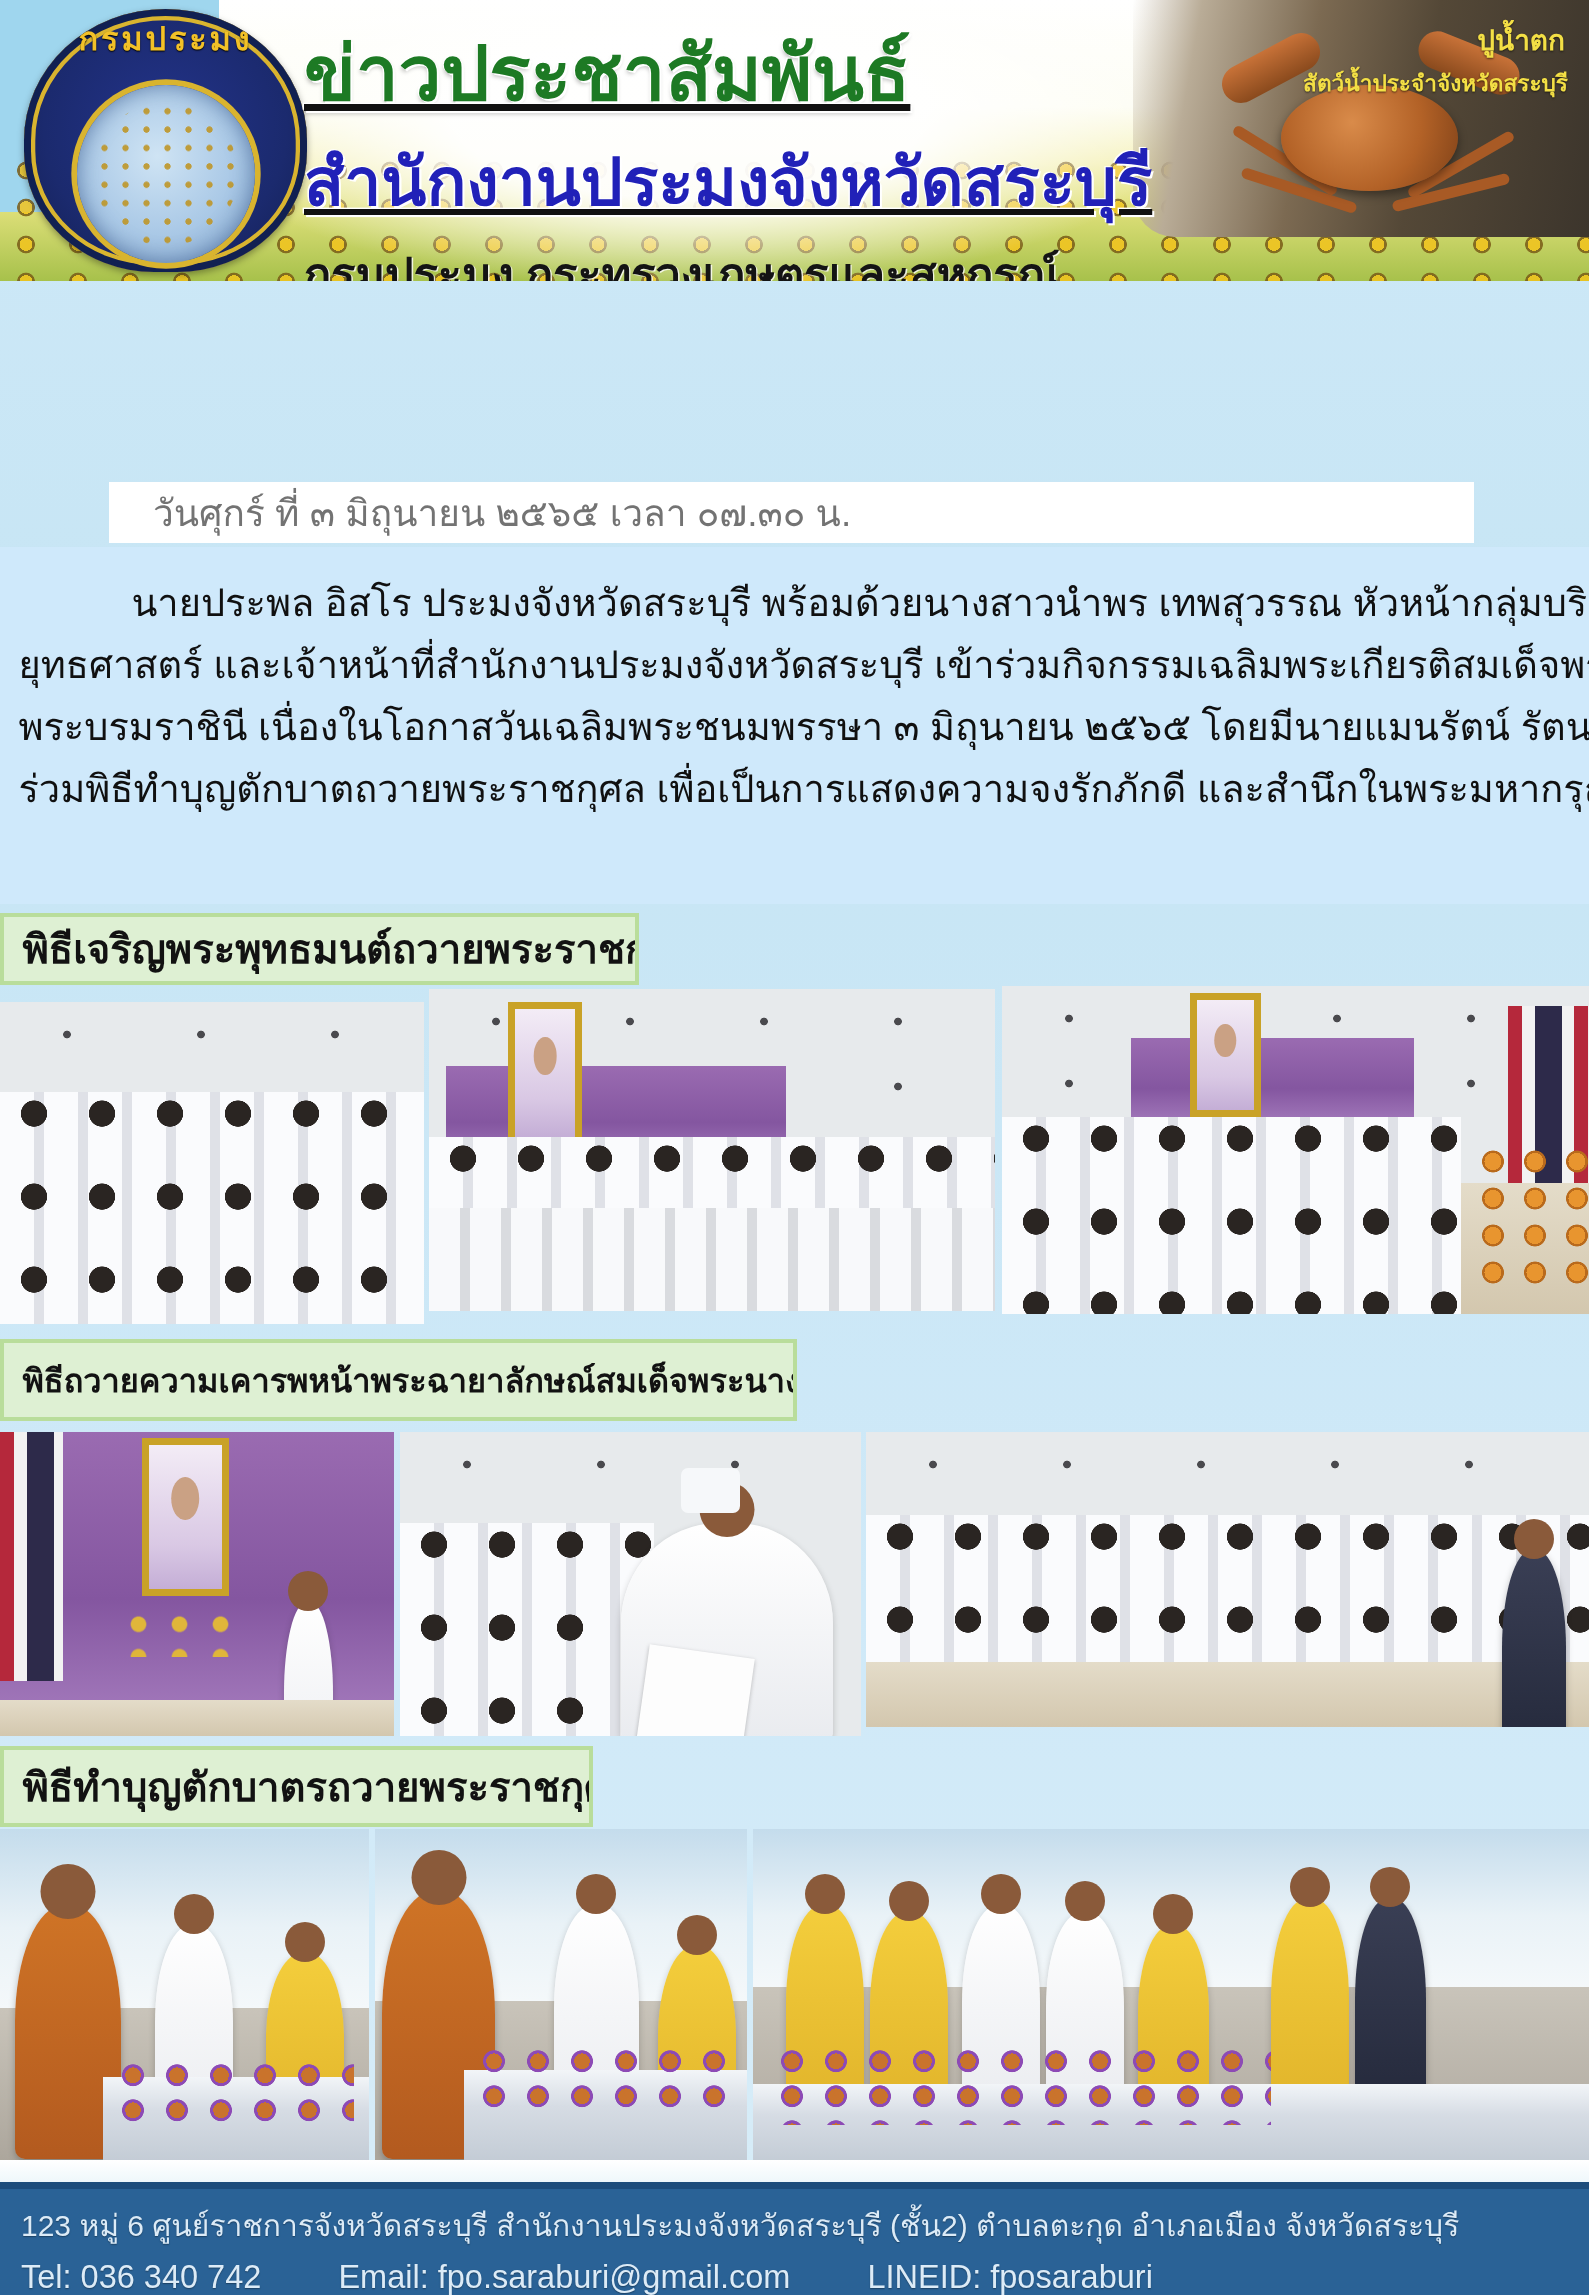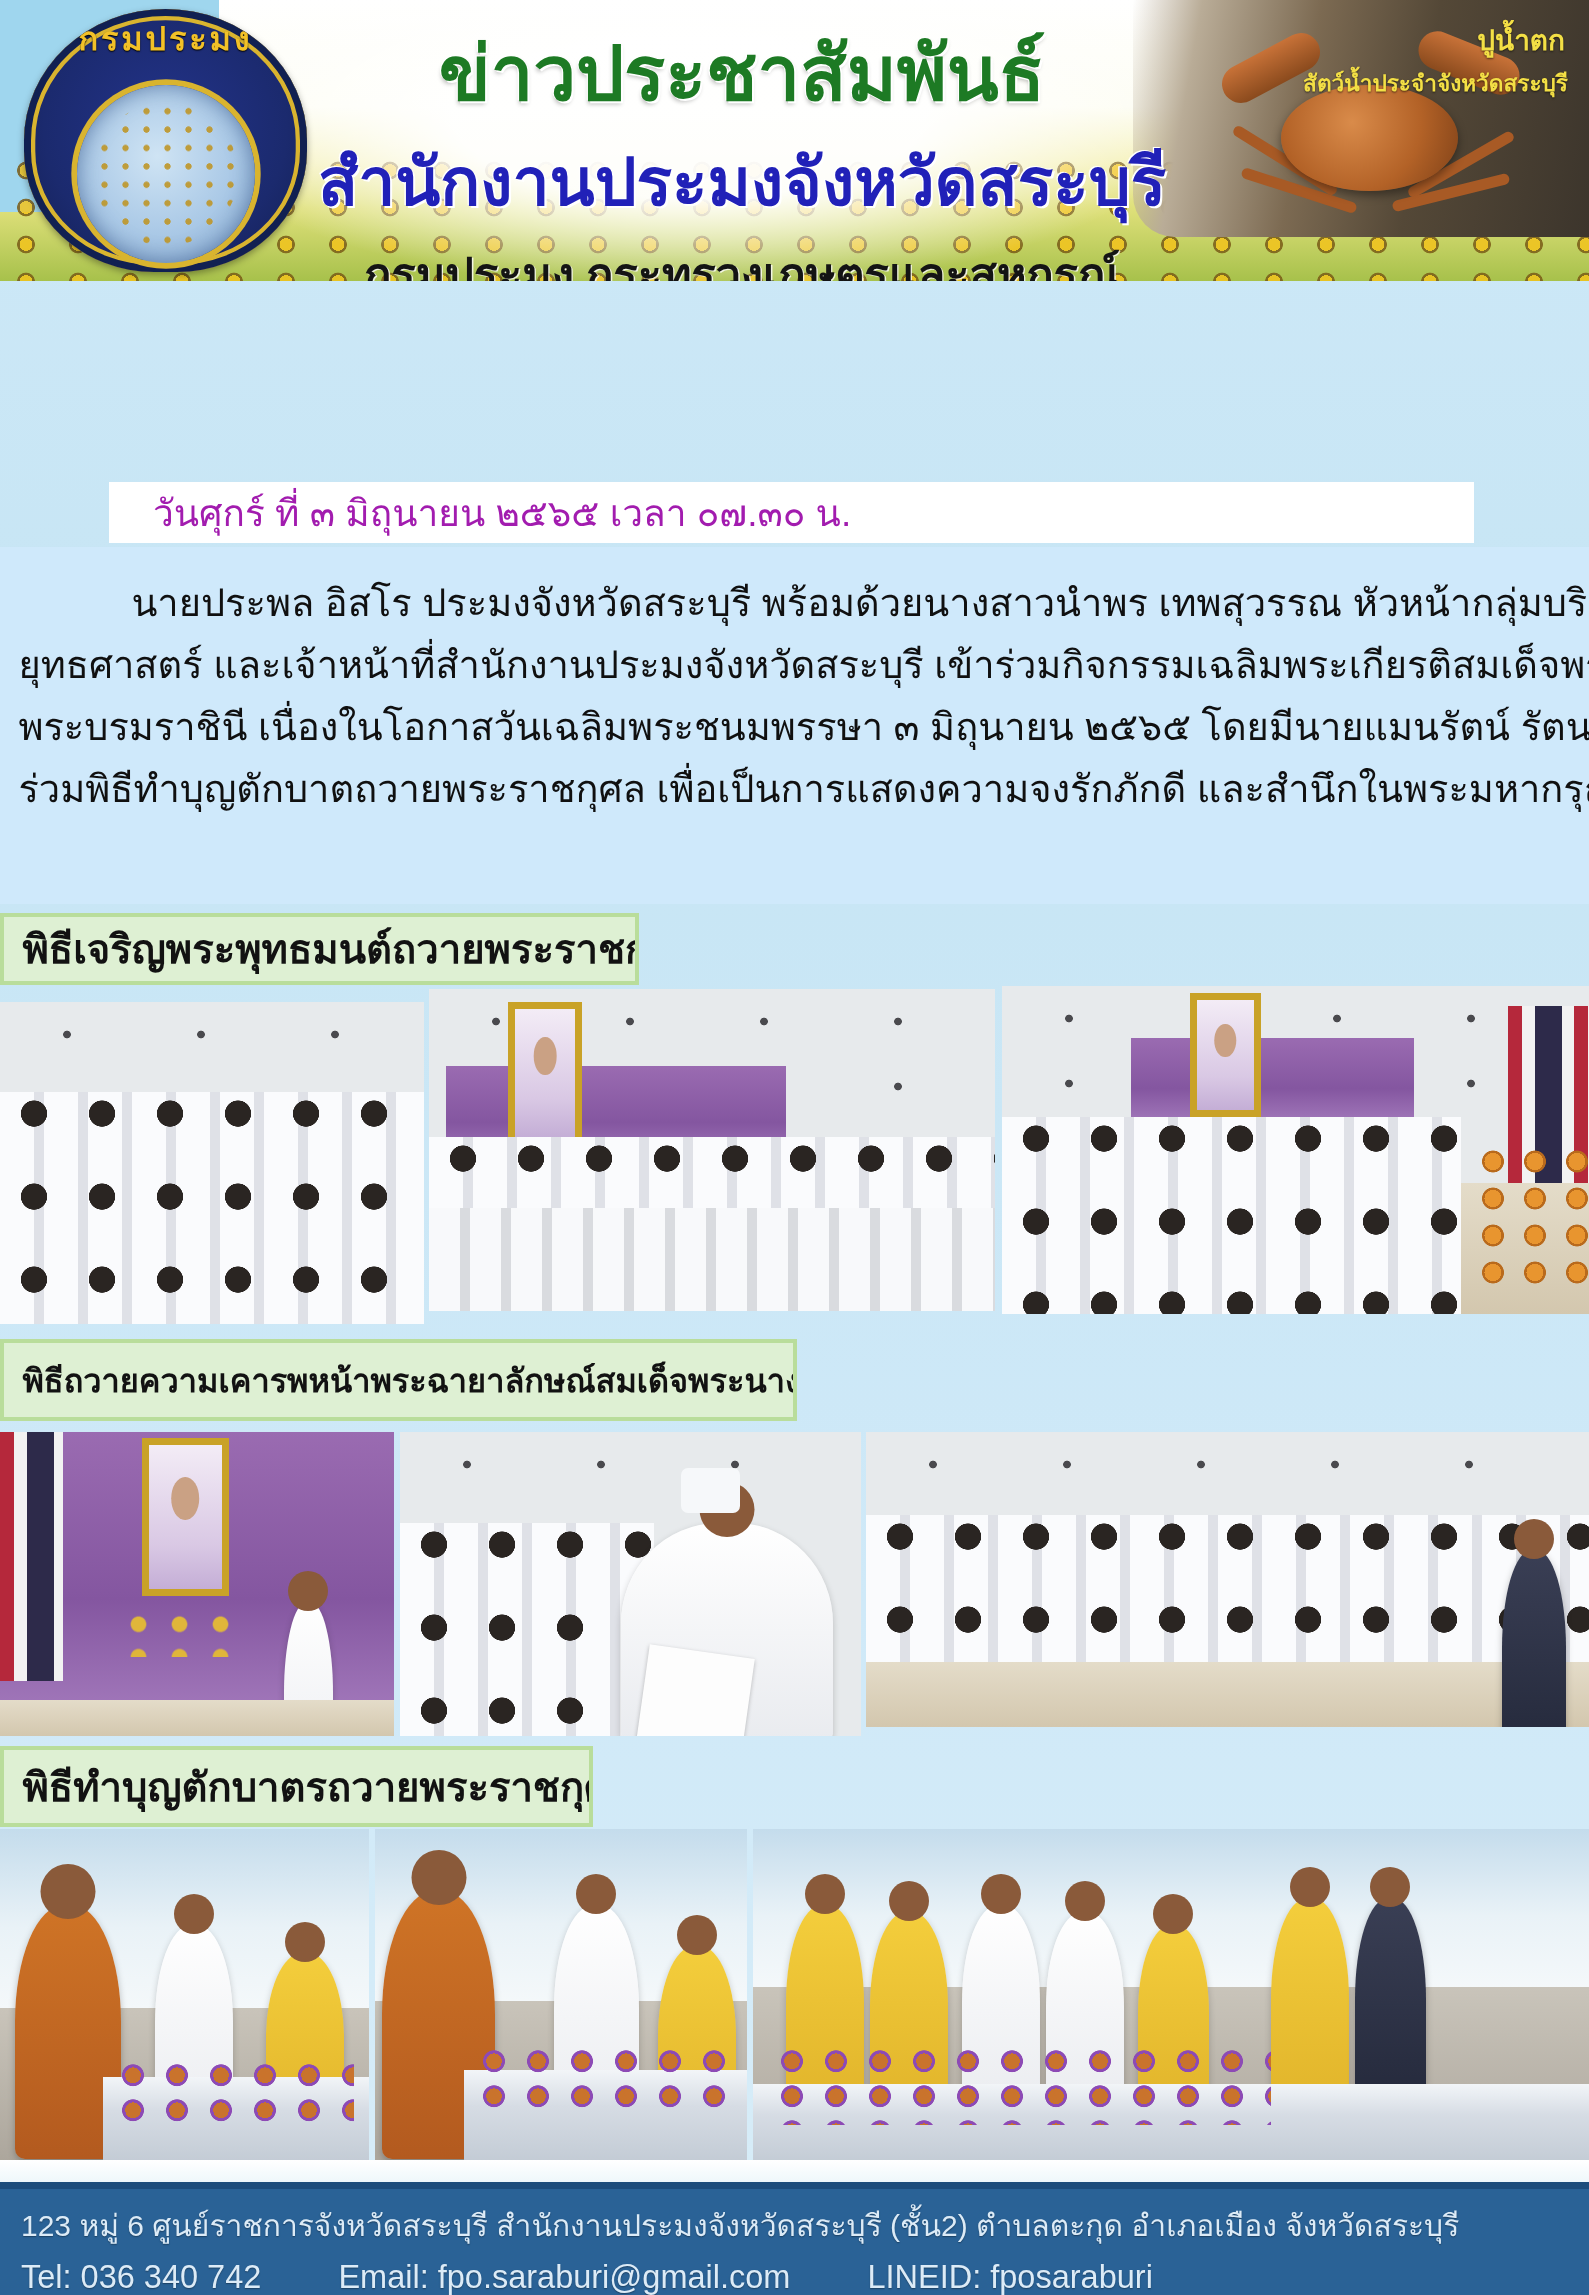--- a/index.html
+++ b/index.html
@@ -11,21 +11,21 @@
   }
   
   .header{position:absolute;left:0;top:0;width:1589px;height:281px;overflow:hidden;
     background:linear-gradient(180deg,#ffffff 0%,#fdfdf2 38%,#f4f0b4 58%,#dfe07a 74%,#a7c14b 100%);}
   .sky-corner{position:absolute;left:0;top:0;width:219px;height:212px;background:#9fd6ee;}
   .flowers{position:absolute;left:0;bottom:0;width:100%;height:46%;opacity:.85;
     background-image:radial-gradient(circle 7.8px at 50% 50%, #f2c31c 0 6.4px, #7a5c16 6.4px 8.5px, transparent 9.2px);
     background-size:52px 37px;}
   .header-fade{position:absolute;left:212px;top:0;width:954px;height:100%;
     background:radial-gradient(ellipse at 50% 42%, rgba(255,255,255,.95) 35%, rgba(255,255,255,0) 75%);}
-  .titles{position:absolute;left:304px;top:12.7px;width:876px;text-align:center;}
+  .titles{position:absolute;left:304px;top:12.7px;width:876px;text-align:left;text-decoration:underline;}
   .title-main{font-size:76px;font-weight:bold;color:#1d7a24;white-space:nowrap;
     text-shadow:2.1px 2.1px 0 #ffffff,-1.4px -1.4px 0 #ffffff,0 2.8px 4.2px rgba(0,0,0,.25);}
   .title-sub{font-size:66px;font-weight:bold;color:#2121b8;white-space:nowrap;margin-top:-4.2px;
     text-shadow:2.1px 2.1px 0 #ffffff,-1.4px -1.4px 0 #ffffff;}
   .title-dept{font-size:45px;font-weight:bold;color:#141414;white-space:nowrap;margin-top:4.2px;
     text-shadow:1.4px 1.4px 0 rgba(255,255,255,.8);}
   
   .seal{position:absolute;left:24px;top:8.5px;width:283px;height:263px;border-radius:50% 50% 46% 46%;
     background:radial-gradient(circle at 50% 45%, #23338a 0%, #1b2a6e 60%, #121d4e 100%);
     box-shadow:inset 0 0 0 7px #112052, inset 0 0 0 11.3px #d9b42f, 0 2.8px 7px rgba(0,0,0,.35);overflow:hidden;}
@@ -57,21 +57,21 @@
   .crab-cap2{position:absolute;right:21px;top:65px;font-size:22.6px;font-weight:bold;color:#f3df45;
     text-shadow:0 1.4px 2.1px rgba(0,0,0,.6);white-space:nowrap;}
   
   .headline{position:absolute;left:0;top:281px;width:1589px;height:192px;overflow:hidden;
     background:linear-gradient(100deg,#fffdf0 0%,#fdfbc9 22%,#fcf98f 55%,#fbf97e 100%);
     display:flex;flex-direction:column;justify-content:center;gap:24px;}
   .headline-line{font-size:41px;font-weight:bold;color:#161616;text-align:center;white-space:nowrap;}
   
   .date-box{position:absolute;left:109px;top:482px;width:1365px;height:61px;background:#ffffff;
     display:flex;align-items:center;overflow:hidden;}
-  .date-box span{font-size:37px;color:#a21caf;padding-left:44px;white-space:nowrap;}
+  .date-box span{font-size:37px;color:#737373;padding-left:44px;white-space:nowrap;}
   
   .body-paragraph{position:absolute;left:0;top:547px;width:1589px;height:357px;background:#cfe9fb;
     padding:25.4px 18.4px 0 18.4px;overflow:hidden;}
   .body-line{font-size:38px;color:#101010;line-height:62px;white-space:nowrap;}
   .body-line.indent{padding-left:113px;}
   
   .label{position:absolute;left:0;background:#def0d3;border:4.2px solid #b9dd9b;display:flex;align-items:center;
     overflow:hidden;}
   .label span{font-weight:bold;color:#121212;padding-left:18.4px;white-space:nowrap;}
   .label1{top:913px;width:639px;height:72px;}

